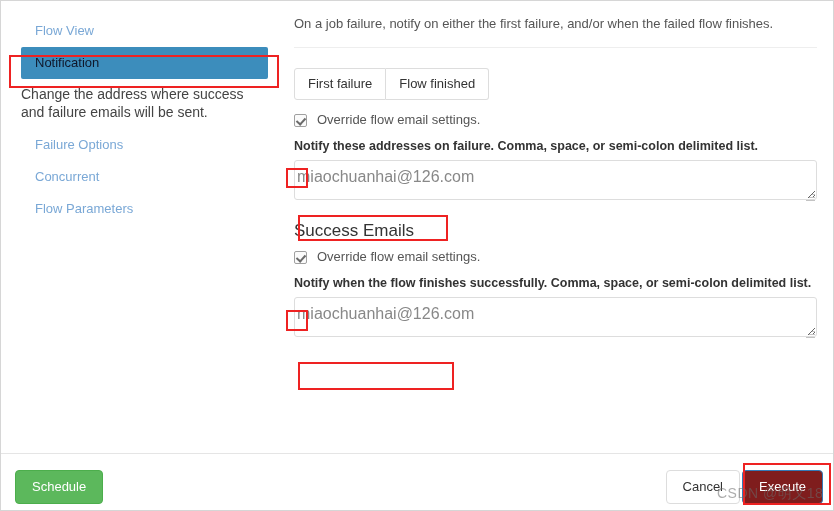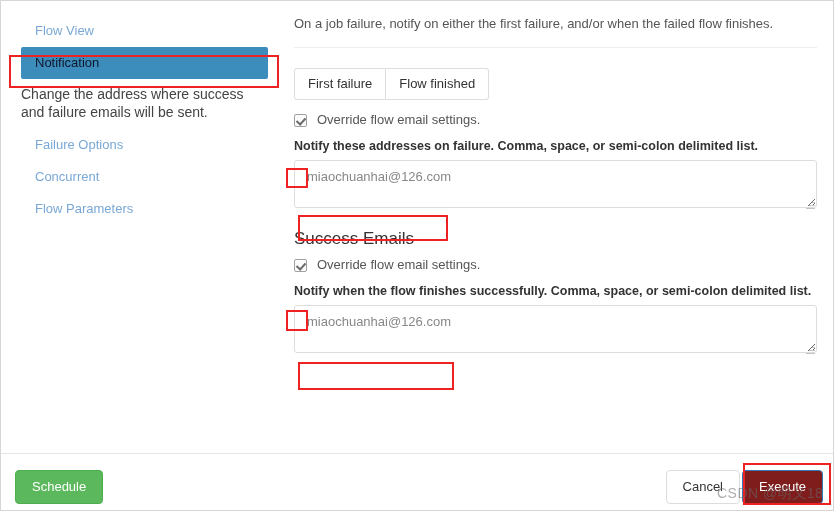--- a/index.html
+++ b/index.html
@@ -155,28 +155,28 @@
   }
   .field-label {
     font-size: 12.5px;
     font-weight: bold;
     color: #333333;
     margin: 0 0 6px 0;
     line-height: 16px;
   }
   .ta {
     width: 100%;
-    height: 48px;
+    height: 40px;
     border: 1px solid #dddddd;
     border-radius: 3px;
     box-sizing: border-box;
     font-family: "Liberation Sans", sans-serif;
-    font-size: 13px;
+    font-size: 16px;
     color: #888888;
-    padding: 7px 12px;
+    padding: 7px 2px;
     resize: vertical;
     background: #ffffff;
     outline: none;
     line-height: 17px;
     overflow: hidden;
   }
   .ta-wrap { position: relative; margin-bottom: 16px; }
   .resize-grip {
     position: absolute;
     right: 2px;

